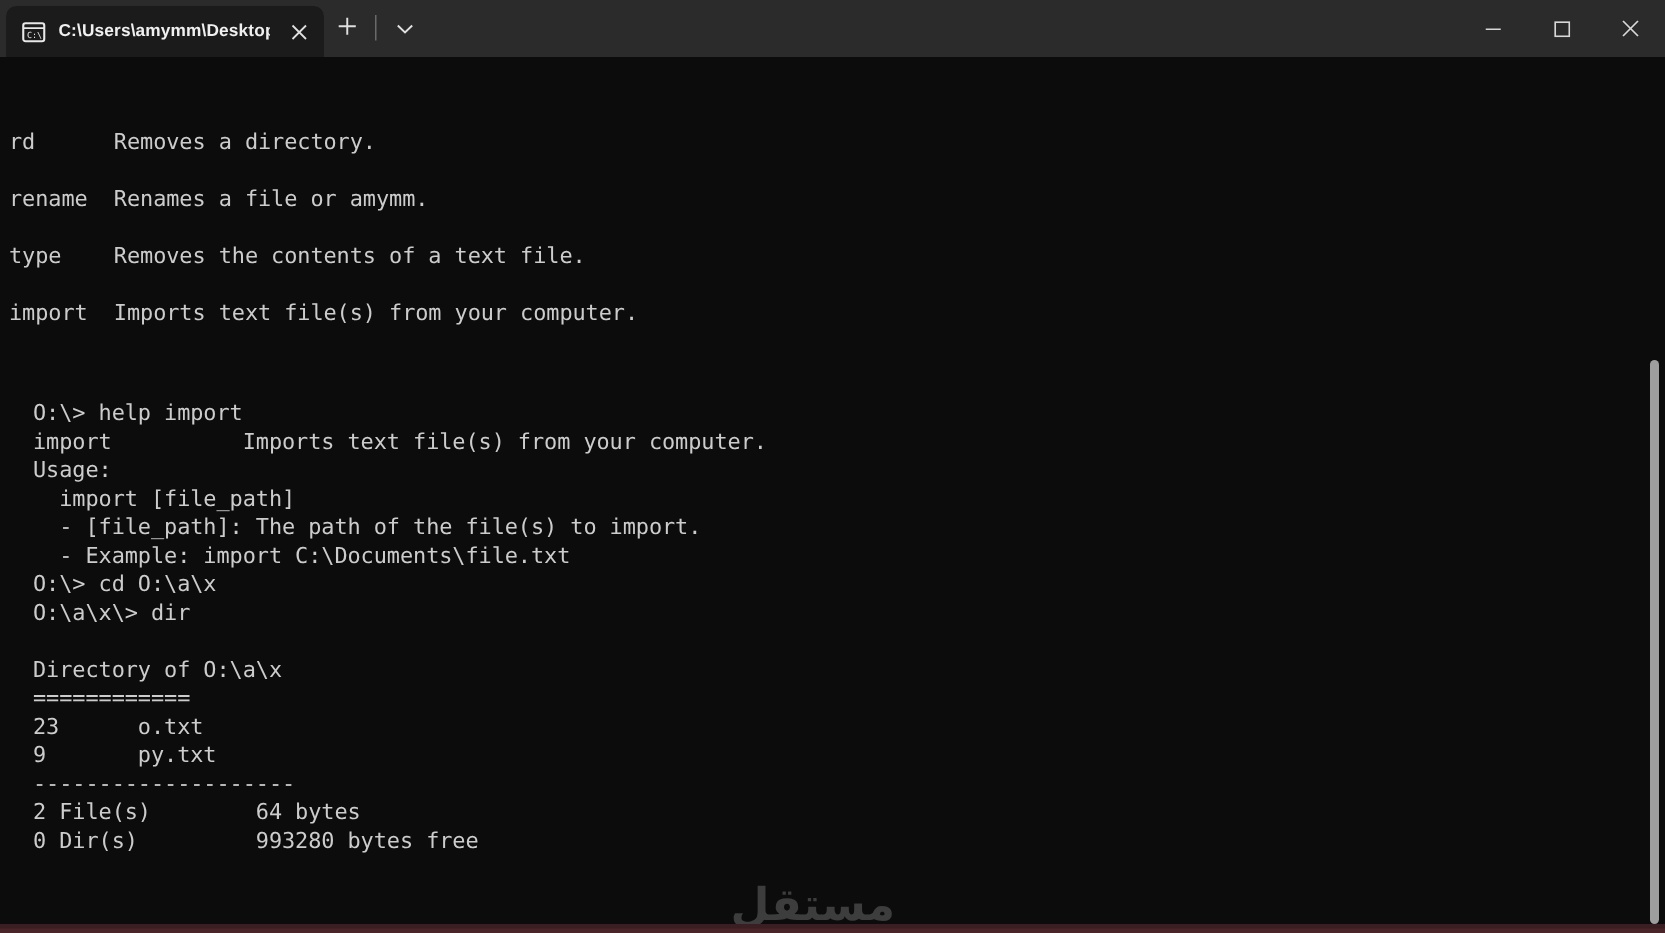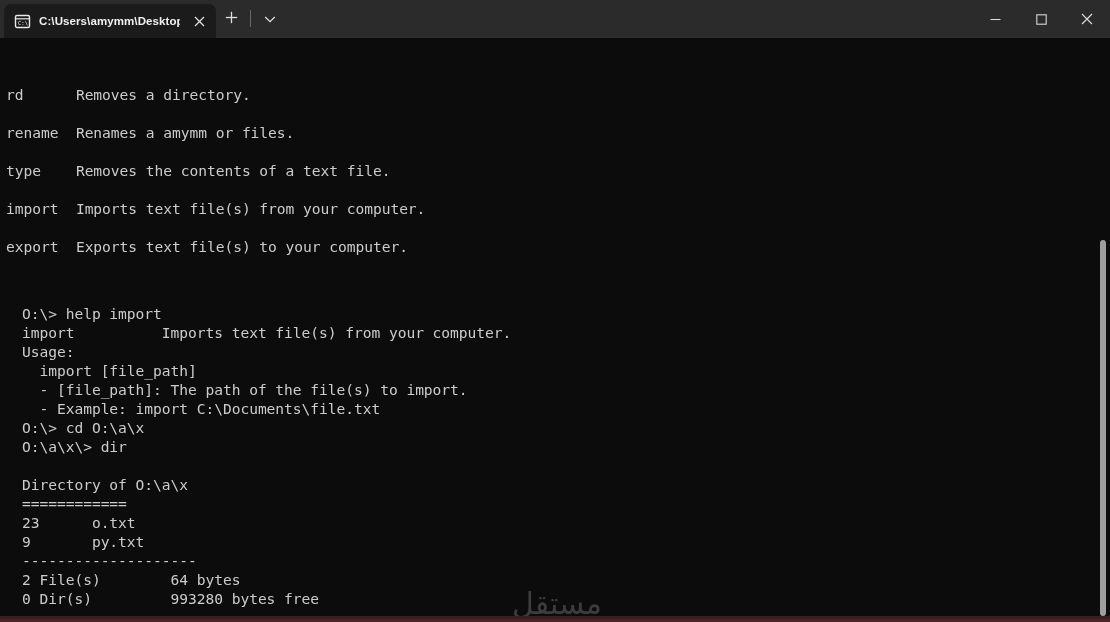--- a/index.html
+++ b/index.html
@@ -175,24 +175,25 @@
     background: #9e9e9e;
     border-radius: 3px;
   }
 
   
   .watermark {
     position: absolute;
     left: 487px;
     top: 549px;
     width: 140px;
-    text-align: center;
+    text-align: left;
     color: #3b3b3b;
     user-select: none;
     pointer-events: none;
+    font-weight: bold;
   }
 
   .watermark-ar {
     font-family: "DejaVu Sans", sans-serif;
     font-size: 30px;
     line-height: 34px;
     color: #3d3d3d;
     direction: rtl;
   }
 
@@ -279,21 +280,21 @@
           <line x1="11" y1="1" x2="1" y2="11" stroke="#d8d8d8" stroke-width="1.15"></line>
         </svg>
       </span>
     </div>
   </div>
 </div>
 
 <div class="terminal">
 
   <div class="console">
-    <div class="block-spaced"><div class="line">rd      Removes a directory.</div><div class="line">rename  Renames a amymm or files.</div><div class="line">type    Removes the contents of a text file.</div><div class="line">import  Imports text file(s) from your computer.</div><div class="line">export  Exports text file(s) to your computer.</div></div>
+    <div class="block-spaced"><div class="line">rd      Removes a directory.</div><div class="line">rename  Renames a file or amymm.</div><div class="line">type    Removes the contents of a text file.</div><div class="line">import  Imports text file(s) from your computer.</div></div>
     <div class="block-tight"><div class="line">O:\&gt; help import</div><div class="line">import          Imports text file(s) from your computer.</div><div class="line">Usage:</div><div class="line">  import [file_path]</div><div class="line">  - [file_path]: The path of the file(s) to import.</div><div class="line">  - Example: import C:\Documents\file.txt</div><div class="line">O:\&gt; cd O:\a\x</div><div class="line">O:\a\x\&gt; dir</div><div class="line blank"> </div><div class="line">Directory of O:\a\x</div><div class="line">============</div><div class="line">23      o.txt</div><div class="line">9       py.txt</div><div class="line">--------------------</div><div class="line">2 File(s)        64 bytes</div><div class="line">0 Dir(s)         993280 bytes free</div><div class="line blank"> </div></div>
   </div>
 
   <div class="watermark">
     <div class="watermark-ar">مستقل</div>
 
   </div>
 
   <div class="scrollbar-track">
     <div class="scrollbar-thumb"></div>

